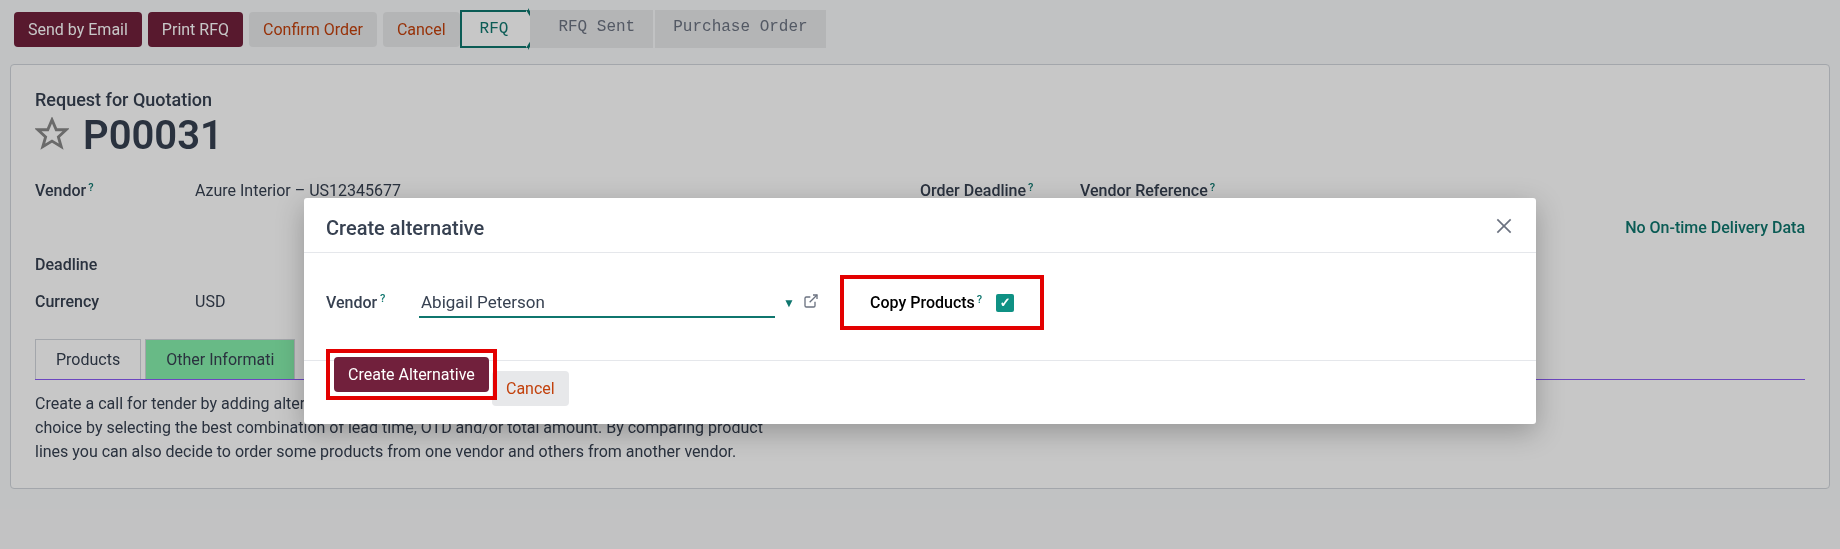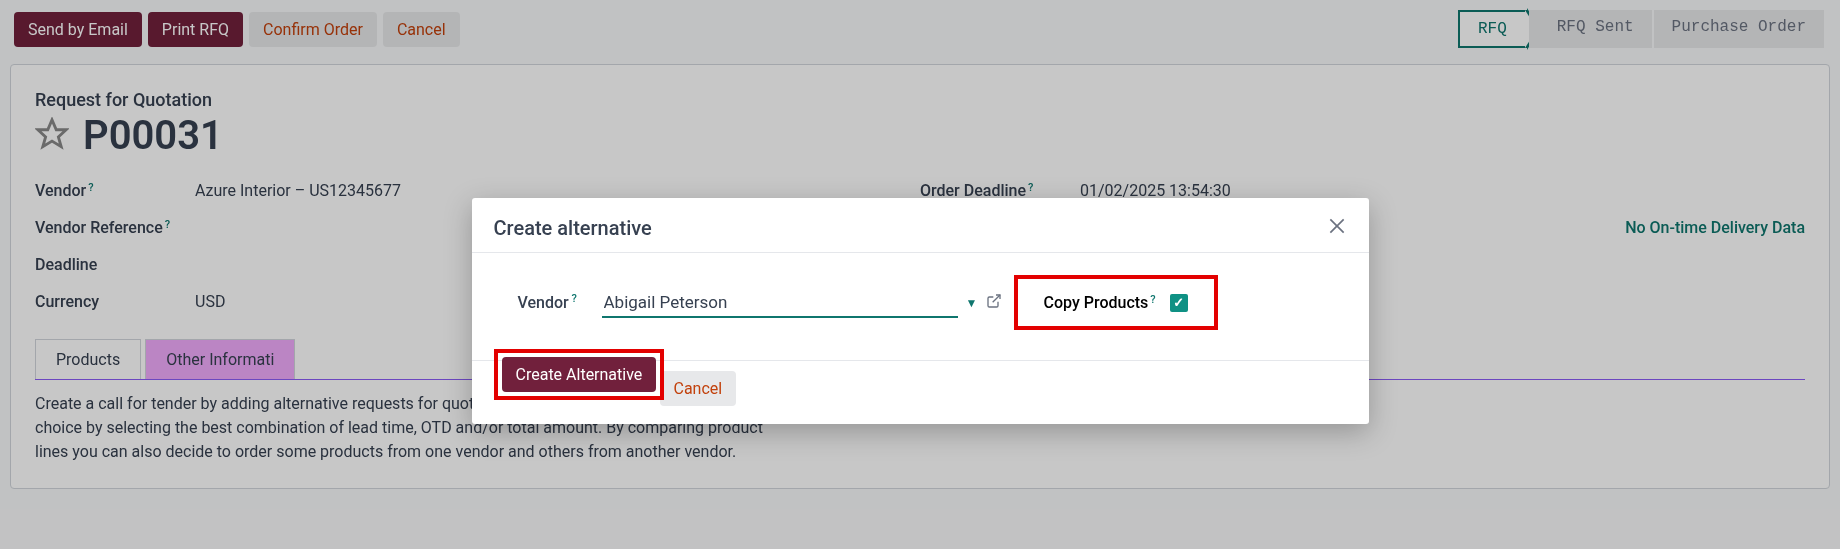--- a/index.html
+++ b/index.html
@@ -13,21 +13,20 @@
       width: 1840px;
       height: 549px;
       overflow: hidden;
       position: relative;
     }
     .page-wrapper {
       padding: 10px;
     }
     .toolbar {
       display: flex;
-      justify-content: space-between;
       align-items: center;
       margin-bottom: 16px;
       padding: 0 4px;
     }
     .toolbar-left {
       display: flex;
       gap: 6px;
     }
     .btn {
       padding: 8px 14px;
@@ -147,21 +146,21 @@
     .tabs {
       display: flex;
       gap: 4px;
       margin-top: 28px;
       border-bottom: 1px solid #8b5cf6;
     }
     .tab {
       padding: 10px 20px;
       font-size: 16px;
       color: #374151;
-      background: #f0abfc;
+      background: #86efac;
       border: 1px solid #d1d5db;
       border-bottom: none;
       cursor: pointer;
     }
     .tab.active {
       background: #fff;
     }
     .tender-text {
       font-size: 16px;
       color: #374151;
@@ -174,21 +173,21 @@
     .overlay {
       position: absolute;
       inset: 0;
       background: rgba(0,0,0,0.22);
       display: flex;
       justify-content: center;
       align-items: center;
     }
     .modal {
       background: #fff;
-      width: 897px;
+      width: 1232px;
       border-radius: 3px;
       box-shadow: 0 8px 28px rgba(0,0,0,0.25);
       overflow: visible;
       position: absolute;
       top: 198px;
     }
     .modal-header {
       display: flex;
       justify-content: space-between;
       align-items: center;
@@ -204,22 +203,21 @@
       width: 20px;
       height: 20px;
       stroke: #6b7280;
       stroke-width: 2;
     }
     .modal-body {
       padding: 22px 22px 30px;
       display: grid;
       grid-template-columns: 72px 400px 1fr;
       align-items: center;
-      gap: 12px;
-      margin-left: 24px;
+      gap: 21px;
     }
     .vendor-lbl {
       font-weight: 500;
       font-size: 16px;
       color: #374151;
     }
     .vendor-input-wrap {
       display: flex;
       align-items: center;
       gap: 8px;
@@ -325,21 +323,20 @@
     <div class="form-grid">
       <div class="form-label">
           <span>Vendor</span>
           <span class="help-q">?</span>
         </div>
       <div>Azure Interior – US12345677</div>
       <div class="form-label">
           <span>Order Deadline</span>
           <span class="help-q">?</span>
         </div>
-      <div>01/02/2025 13:54:30</div>
 
       <div class="form-label">
           <span>Vendor Reference</span>
           <span class="help-q">?</span>
         </div>
       <div></div>
       <div></div>
       <div class="delivery-data">No On-time Delivery Data</div>
 
       <div class="form-label">Deadline</div>

